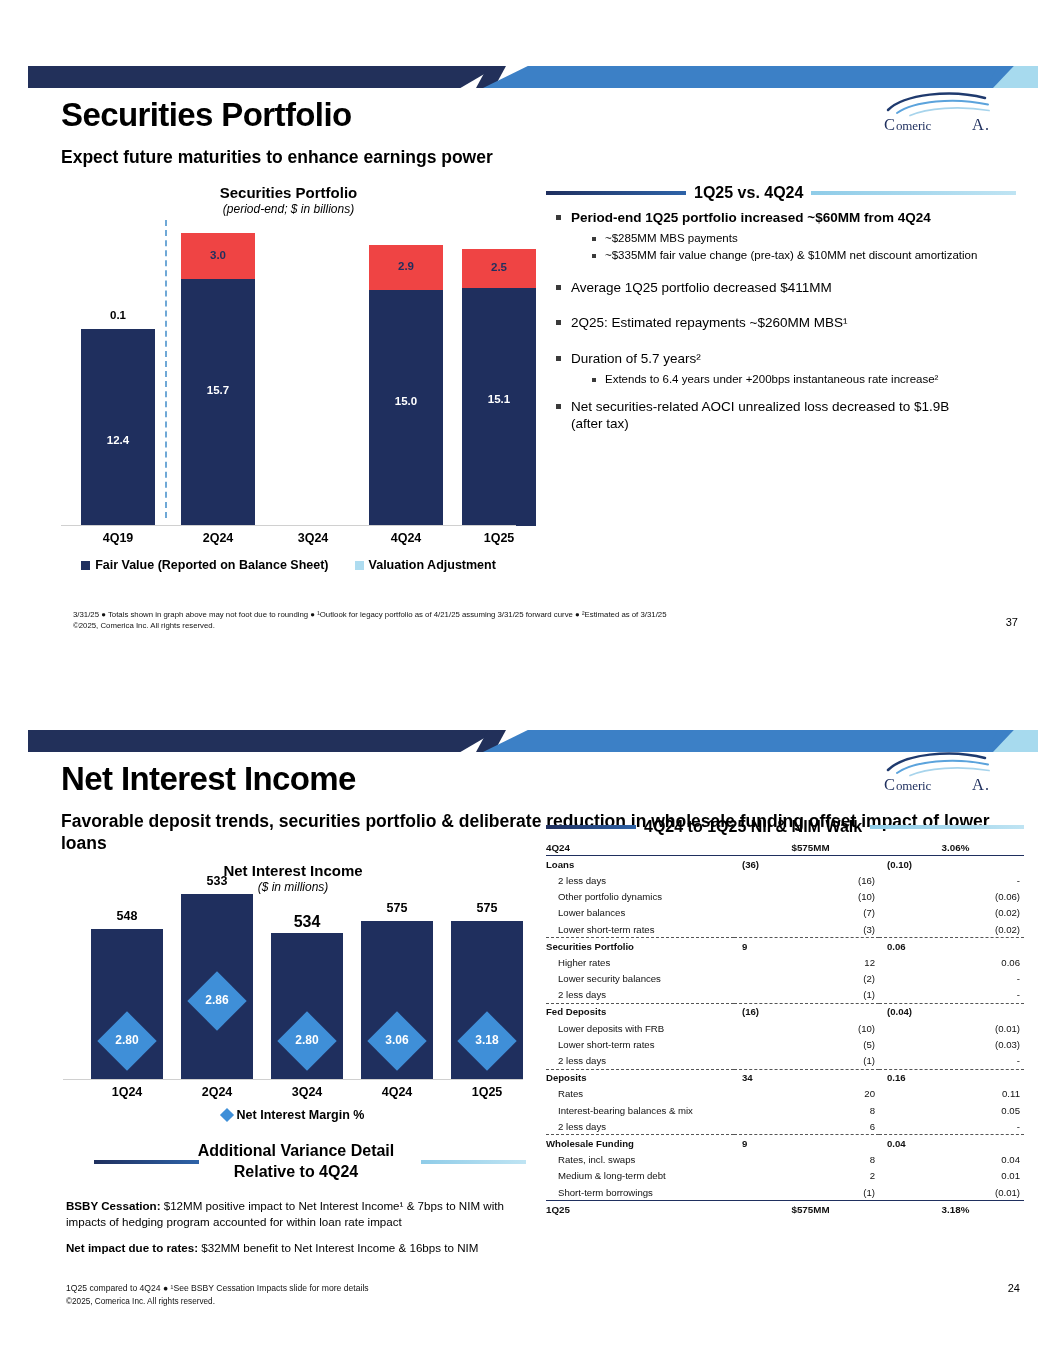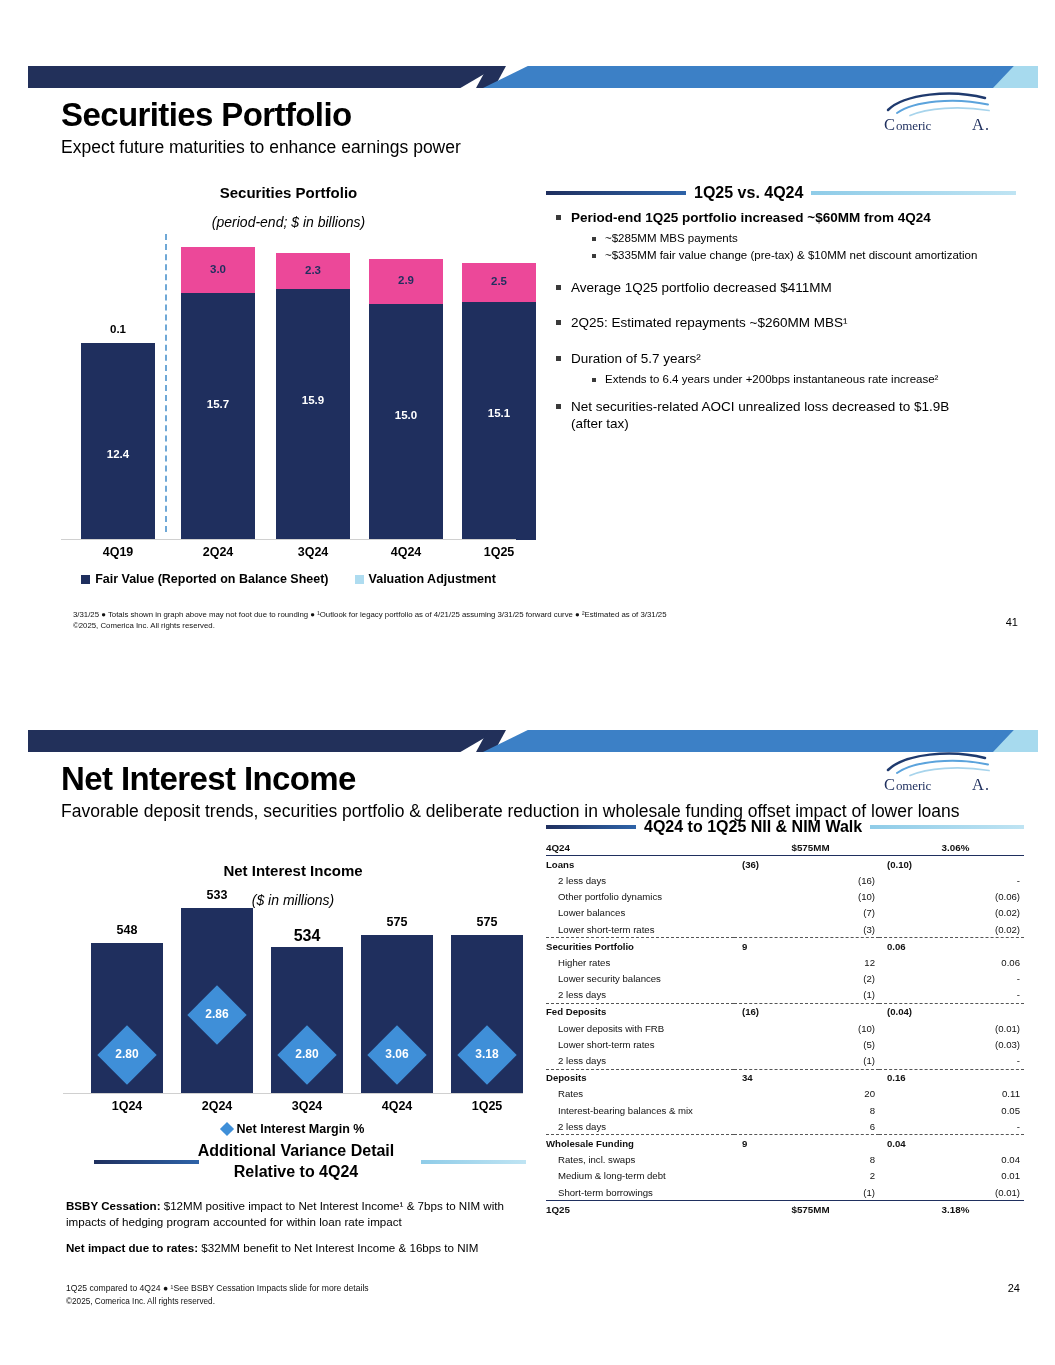--- a/index.html
+++ b/index.html
@@ -26,38 +26,38 @@
   .seg-light { left: 965px; width: 260px; background: #A7DAEE;
                clip-path: polygon(8% 0, 100% 0, 100% 100%, 0 100%); }
   .seg-navy2 { left: 448px; width: 30px; background: #22305A;
                clip-path: polygon(40% 0, 100% 0, 60% 100%, 0 100%); }
   .seg-mid2  { left: 958px; width: 30px; background: #3C80C6;
                clip-path: polygon(40% 0, 100% 0, 60% 100%, 0 100%); }
 
   
   .slide-head { position: relative; padding: 10px 0 0 33px; }
   .slide-title { font-size: 33px; font-weight: bold; letter-spacing: -0.6px; line-height: 1.05; }
-  .slide-sub { font-size: 17.5px; font-weight: normal; line-height: 1.25; margin-top: 4px; }
+  .slide-sub { font-size: 17.5px; font-weight: bold; line-height: 1.25; margin-top: 14px; }
   #slide-nii .slide-title { font-size: 33px; }
   #slide-nii .slide-sub { font-size: 17.5px; }
 
   
   .logo { position: absolute; width: 115px; height: 46px; }
   #logo-sec { right: 42px; top: 22px; }
   #logo-nii { right: 42px; top: 18px; }
   .logo svg { width: 115px; height: 46px; display: block; }
 
   
   .chart-title { text-align: center; font-size: 15px; font-weight: bold; }
-  .chart-subtitle { text-align: center; font-size: 14px; font-style: italic; margin-top: 13px; }
+  .chart-subtitle { text-align: center; font-size: 12px; font-style: italic; margin-top: 1px; }
 
   .plot { position: relative; }
   .bar-col { position: absolute; bottom: 0; }
   .seg-fv { background: #1F2F5E; position: relative; }
-  .seg-va { background: #ec4899; position: relative; }
+  .seg-va { background: #ef4444; position: relative; }
   .seg-lbl {
     position: absolute; left: 0; right: 0; text-align: center;
     font-size: 11.5px; font-weight: bold;
   }
   .lbl-white { color: #ffffff; }
   .lbl-dark { color: #1F2F5E; }
   .lbl-top-out { color: #000000; }
 
   .axis-line { position: absolute; left: 0; right: 0; height: 1px; background: #D0D0D0; }
   .dash-divider {
@@ -167,28 +167,20 @@
 
       <div class="bar-col" style="left:120px; width:74px;">
         <div class="seg-va" style="height:46px;">
           <div class="seg-lbl lbl-dark" style="top:16px;">3.0</div>
         </div>
         <div class="seg-fv" style="height:247px;">
           <div class="seg-lbl lbl-white" style="top:105px;">15.7</div>
         </div>
       </div>
 
-      <div class="bar-col" style="left:215px; width:74px;">
-        <div class="seg-va" style="height:36px;">
-          <div class="seg-lbl lbl-dark" style="top:11px;">2.3</div>
-        </div>
-        <div class="seg-fv" style="height:251px;">
-          <div class="seg-lbl lbl-white" style="top:105px;">15.9</div>
-        </div>
-      </div>
 
       <div class="bar-col" style="left:308px; width:74px;">
         <div class="seg-va" style="height:45px;">
           <div class="seg-lbl lbl-dark" style="top:15px;">2.9</div>
         </div>
         <div class="seg-fv" style="height:236px;padding-left:16px;">
           <div class="seg-lbl lbl-white" style="top:105px;">15.0</div>
         </div>
       </div>
 
@@ -268,21 +260,21 @@
         <span class="sq"></span>
         <span class="b1-text" style="max-width:400px;">Net securities-related AOCI unrealized loss decreased to $1.9B (after tax)</span>
       </div>
     </div>
   </div>
 
   <div class="footnote" style="left:45px; top:543px; width:820px;">
     <div>3/31/25 ● Totals shown in graph above may not foot due to rounding ● ¹Outlook for legacy portfolio as of 4/21/25 assuming 3/31/25 forward curve ● ²Estimated as of 3/31/25</div>
     <div>©2025, Comerica Inc. All rights reserved.</div>
   </div>
-  <div class="pagenum" style="right:20px; top:550px;">41</div>
+  <div class="pagenum" style="right:20px; top:550px;">37</div>
 </div>
 
 <div class="slide" id="slide-nii">
 
   <div class="banner">
     <div class="banner-seg seg-navy"></div>
     <div class="banner-seg seg-navy2"></div>
     <div class="banner-seg seg-mid"></div>
     <div class="banner-seg seg-mid2"></div>
     <div class="banner-seg seg-light"></div>

